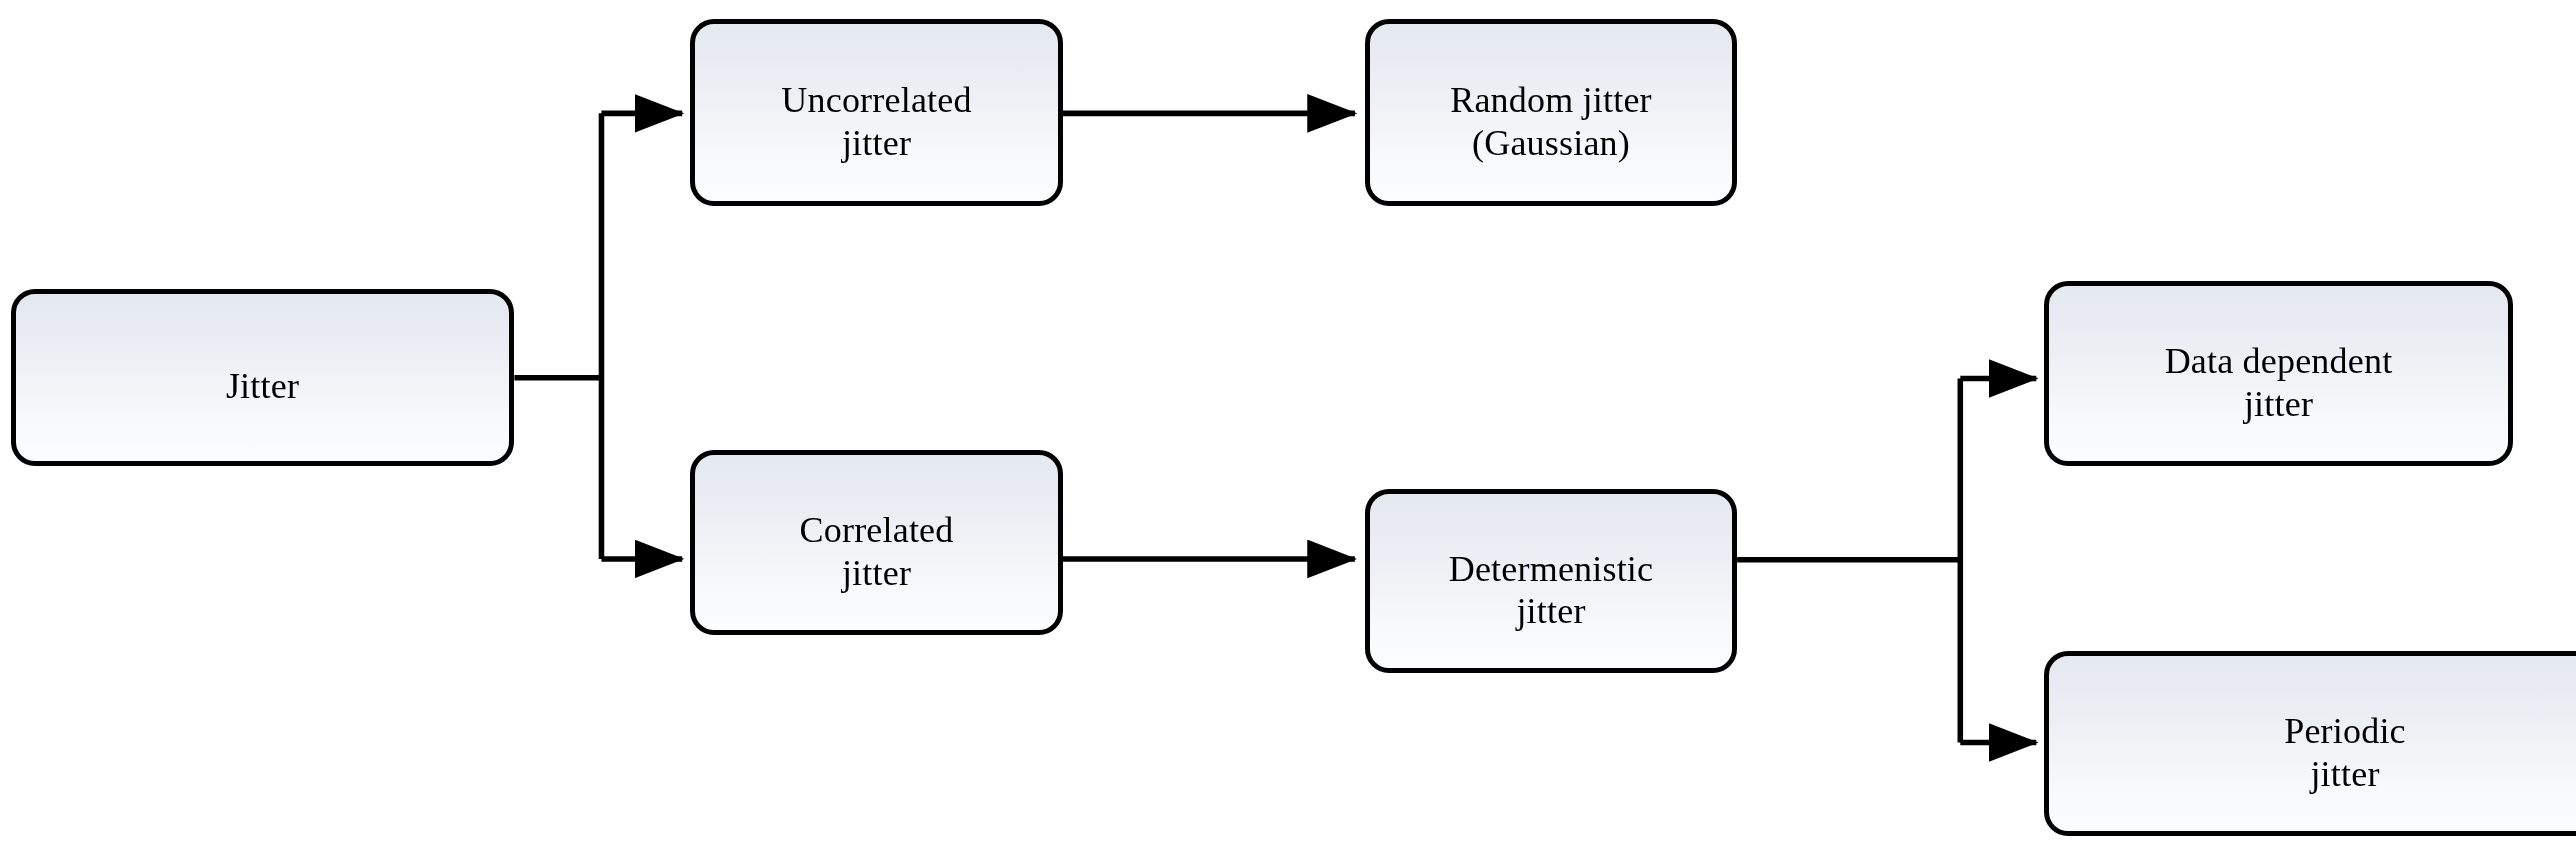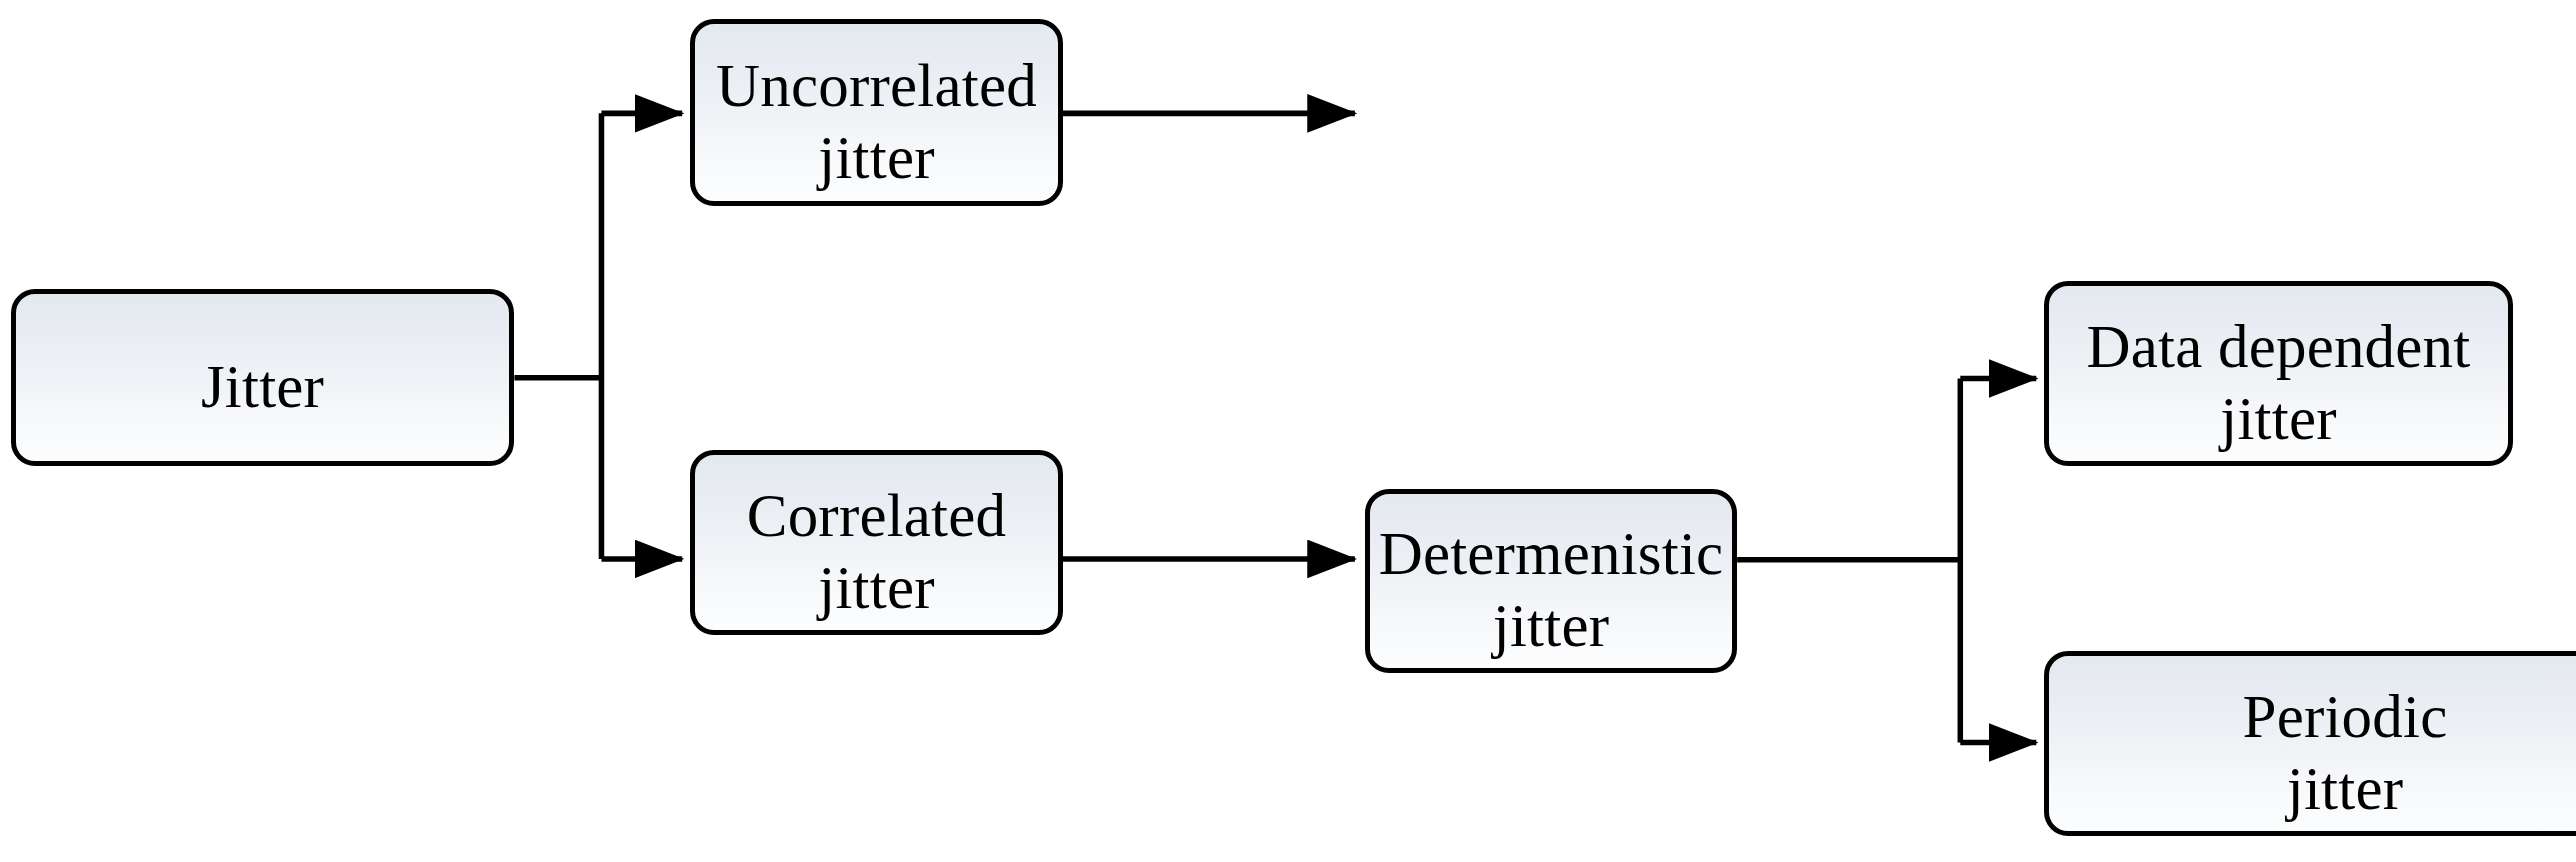--- a/index.html
+++ b/index.html
@@ -35,21 +35,21 @@
     display: flex;
     align-items: center;
     justify-content: center;
     text-align: center;
     color: #000000;
     z-index: 2;
   }
   .node .label {
     display: block;
     line-height: 1.18;
-    font-size: 61px;
+    font-size: 36px;
     letter-spacing: 0.2px;
     padding: 0 11px;
     white-space: pre-line;
     margin-top: 18px;
   }
 
   
   #node-jitter              { left: 11px;   top: 289px;  width: 503px; height: 177px; }
   #node-uncorrelated        { left: 690px;  top: 19px;   width: 373px; height: 187px; }
   #node-random              { left: 1365px; top: 19px;   width: 372px; height: 187px; }
@@ -107,20 +107,24 @@
 
   <div class="node" id="node-jitter">
     <span class="label">Jitter</span>
   </div>
 
   <div class="node" id="node-uncorrelated">
     <span class="label">Uncorrelated
 jitter</span>
   </div>
 
+  <div class="node" id="node-random">
+    <span class="label">Random jitter
+(Gaussian)</span>
+  </div>
 
   <div class="node" id="node-correlated">
     <span class="label">Correlated
 jitter</span>
   </div>
 
   <div class="node" id="node-deterministic">
     <span class="label">Determenistic
 jitter</span>
   </div>

